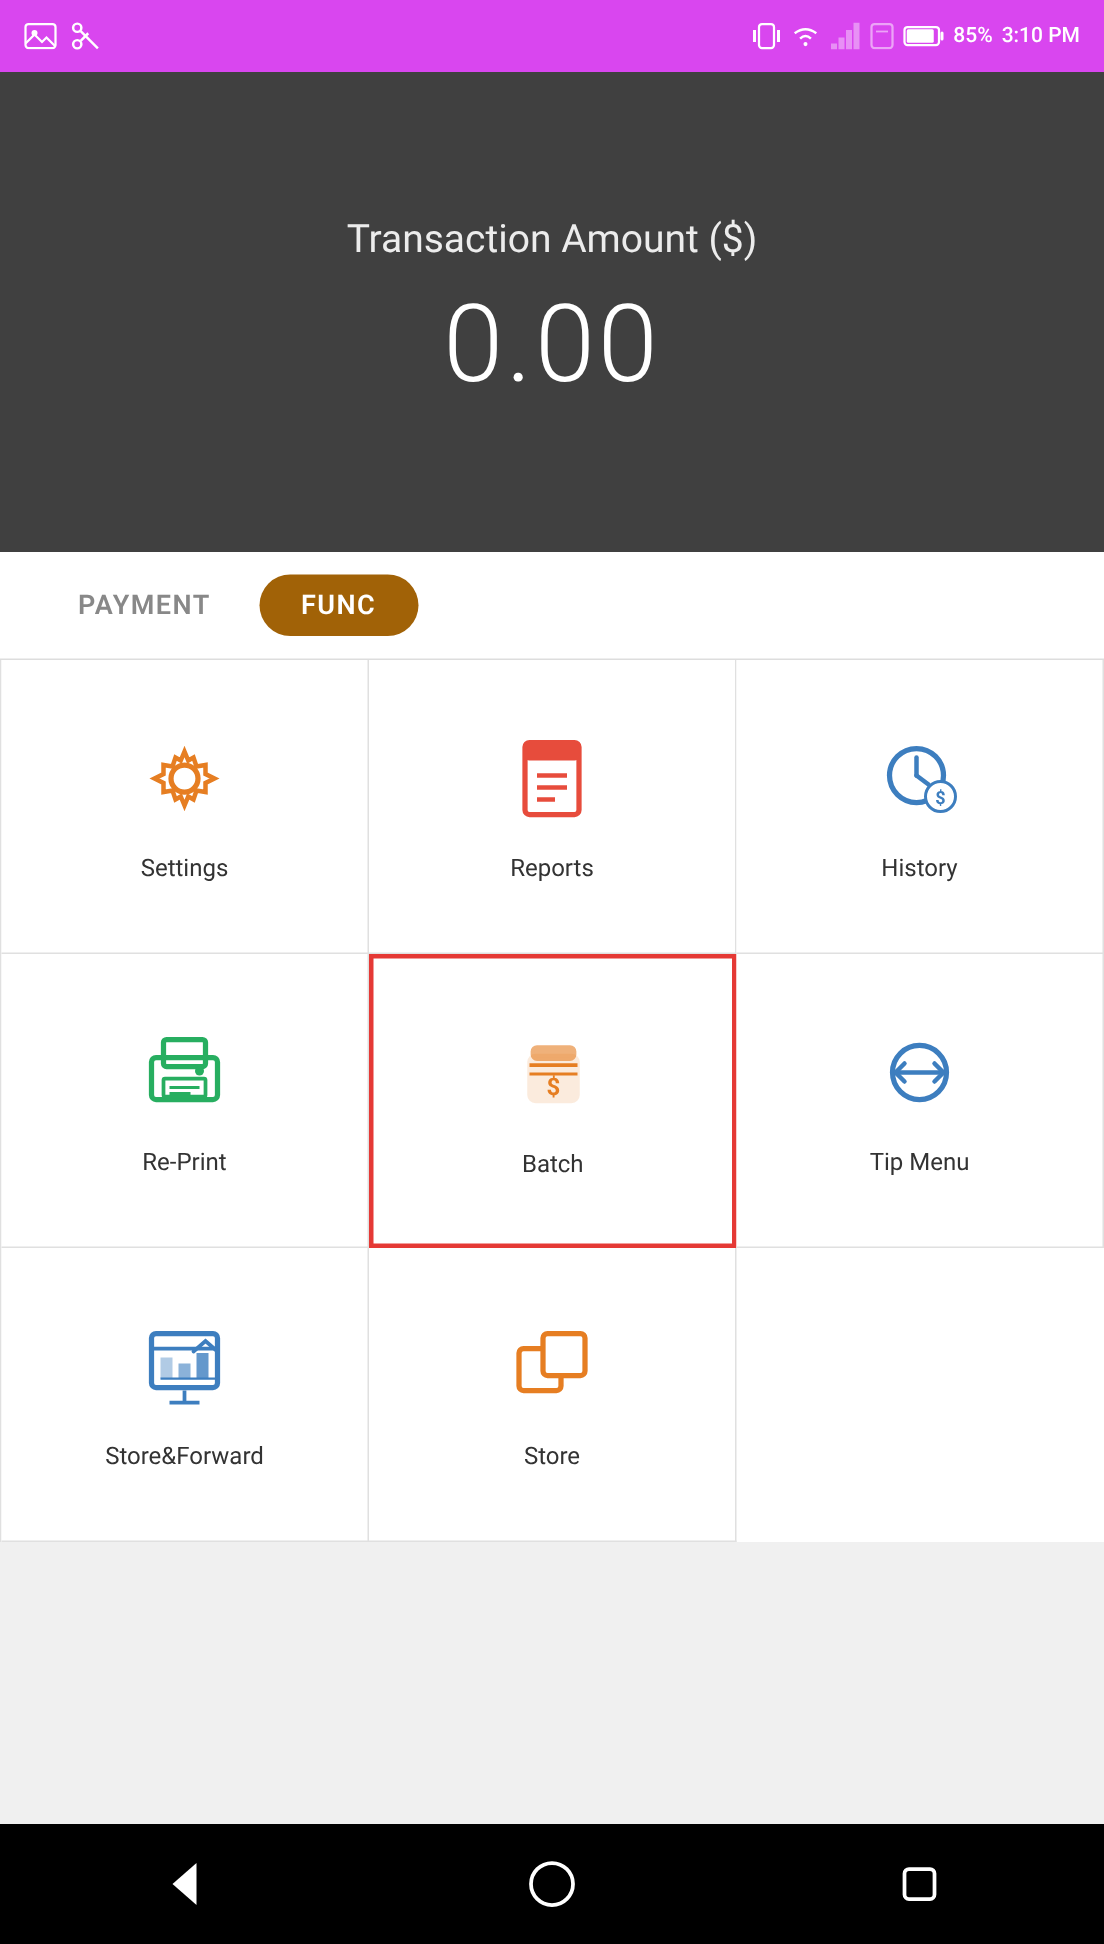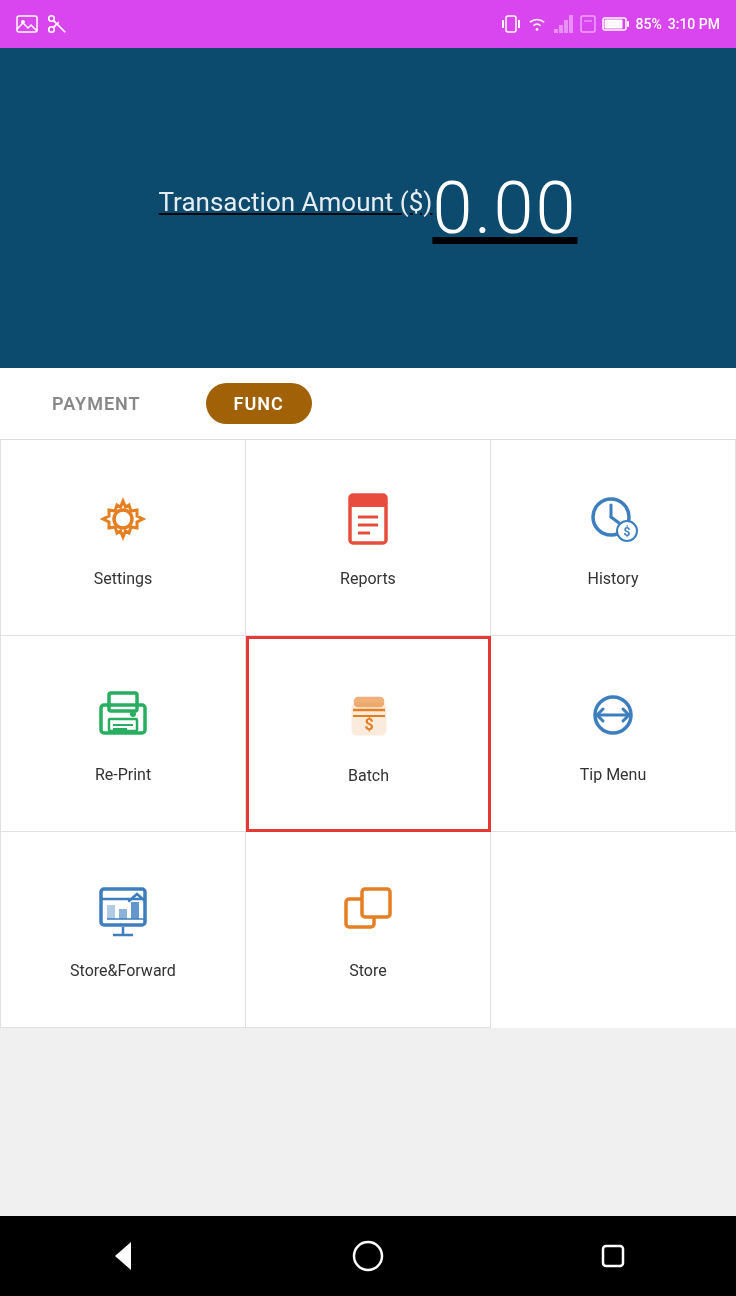--- a/index.html
+++ b/index.html
@@ -24,26 +24,25 @@
       color: #fff;
       font-size: 14px;
     }
     .status-left { display: flex; align-items: center; gap: 8px; }
     .status-right { display: flex; align-items: center; gap: 6px; font-weight: 500; }
 
     
     .transaction-header {
       width: 100%;
       height: 320px;
-      background: #0c4a6e;
-      display: flex;
-      flex-direction: row;
+      background: #404040;
+      display: flex;
+      flex-direction: column;
       align-items: center;
       justify-content: center;
-      text-decoration: underline;
     }
     .transaction-label {
       color: #fff;
       font-size: 26px;
       font-weight: 400;
       margin-bottom: 12px;
       opacity: 0.9;
     }
     .transaction-amount {
       color: #fff;
@@ -53,21 +52,21 @@
     }
 
     
     .tabs-row {
       width: 100%;
       height: 72px;
       background: #fff;
       display: flex;
       align-items: center;
       padding: 0 24px;
-      gap: 37px;
+      gap: 4px;
       border-bottom: 1px solid #ddd;
     }
     .tab {
       padding: 10px 28px;
       border-radius: 30px;
       font-size: 18px;
       font-weight: 600;
       cursor: pointer;
       letter-spacing: 1px;
     }

